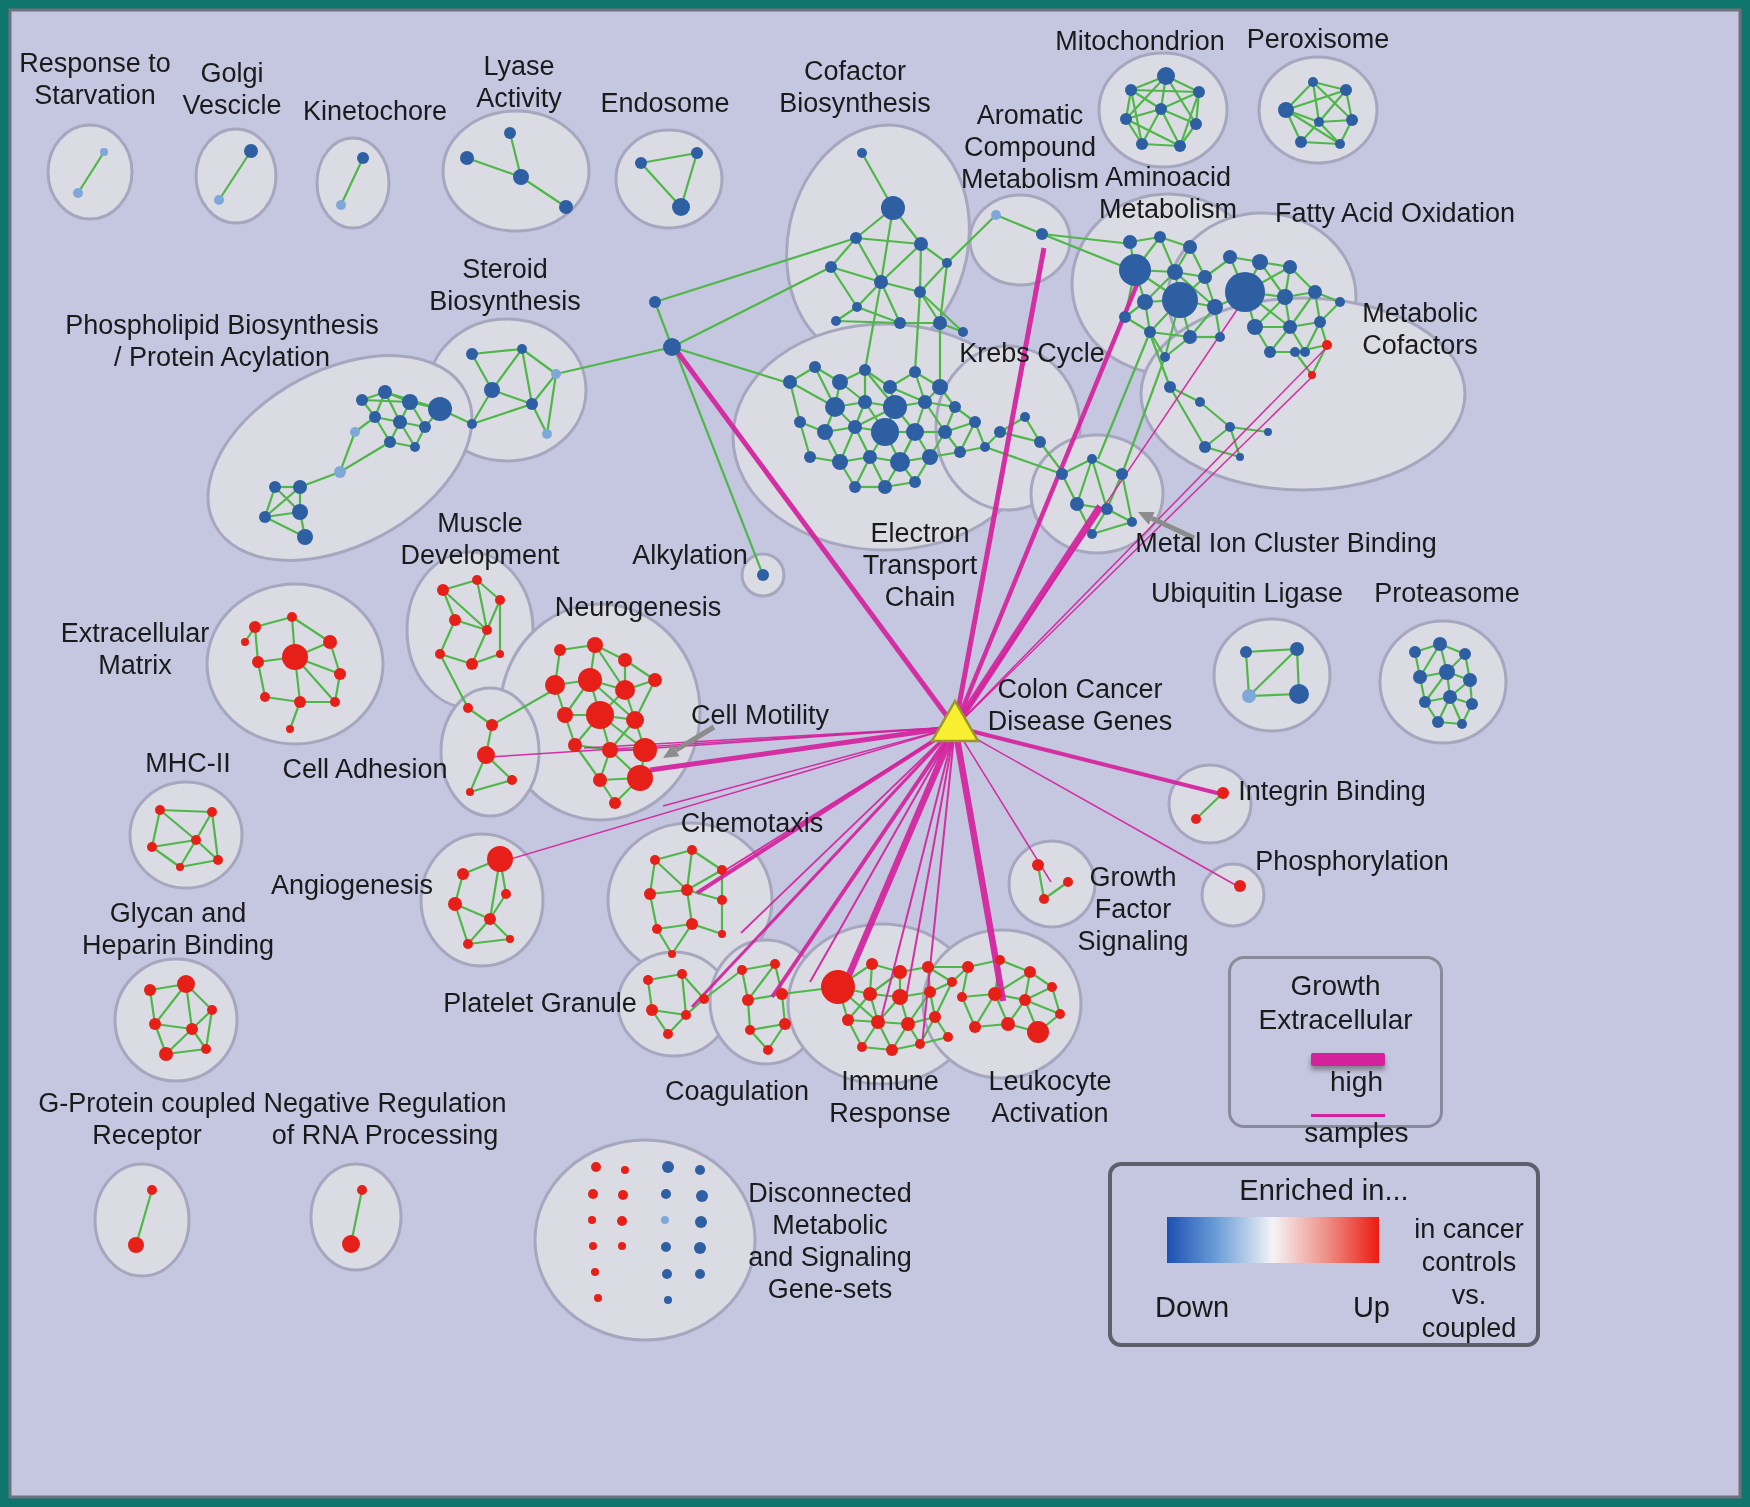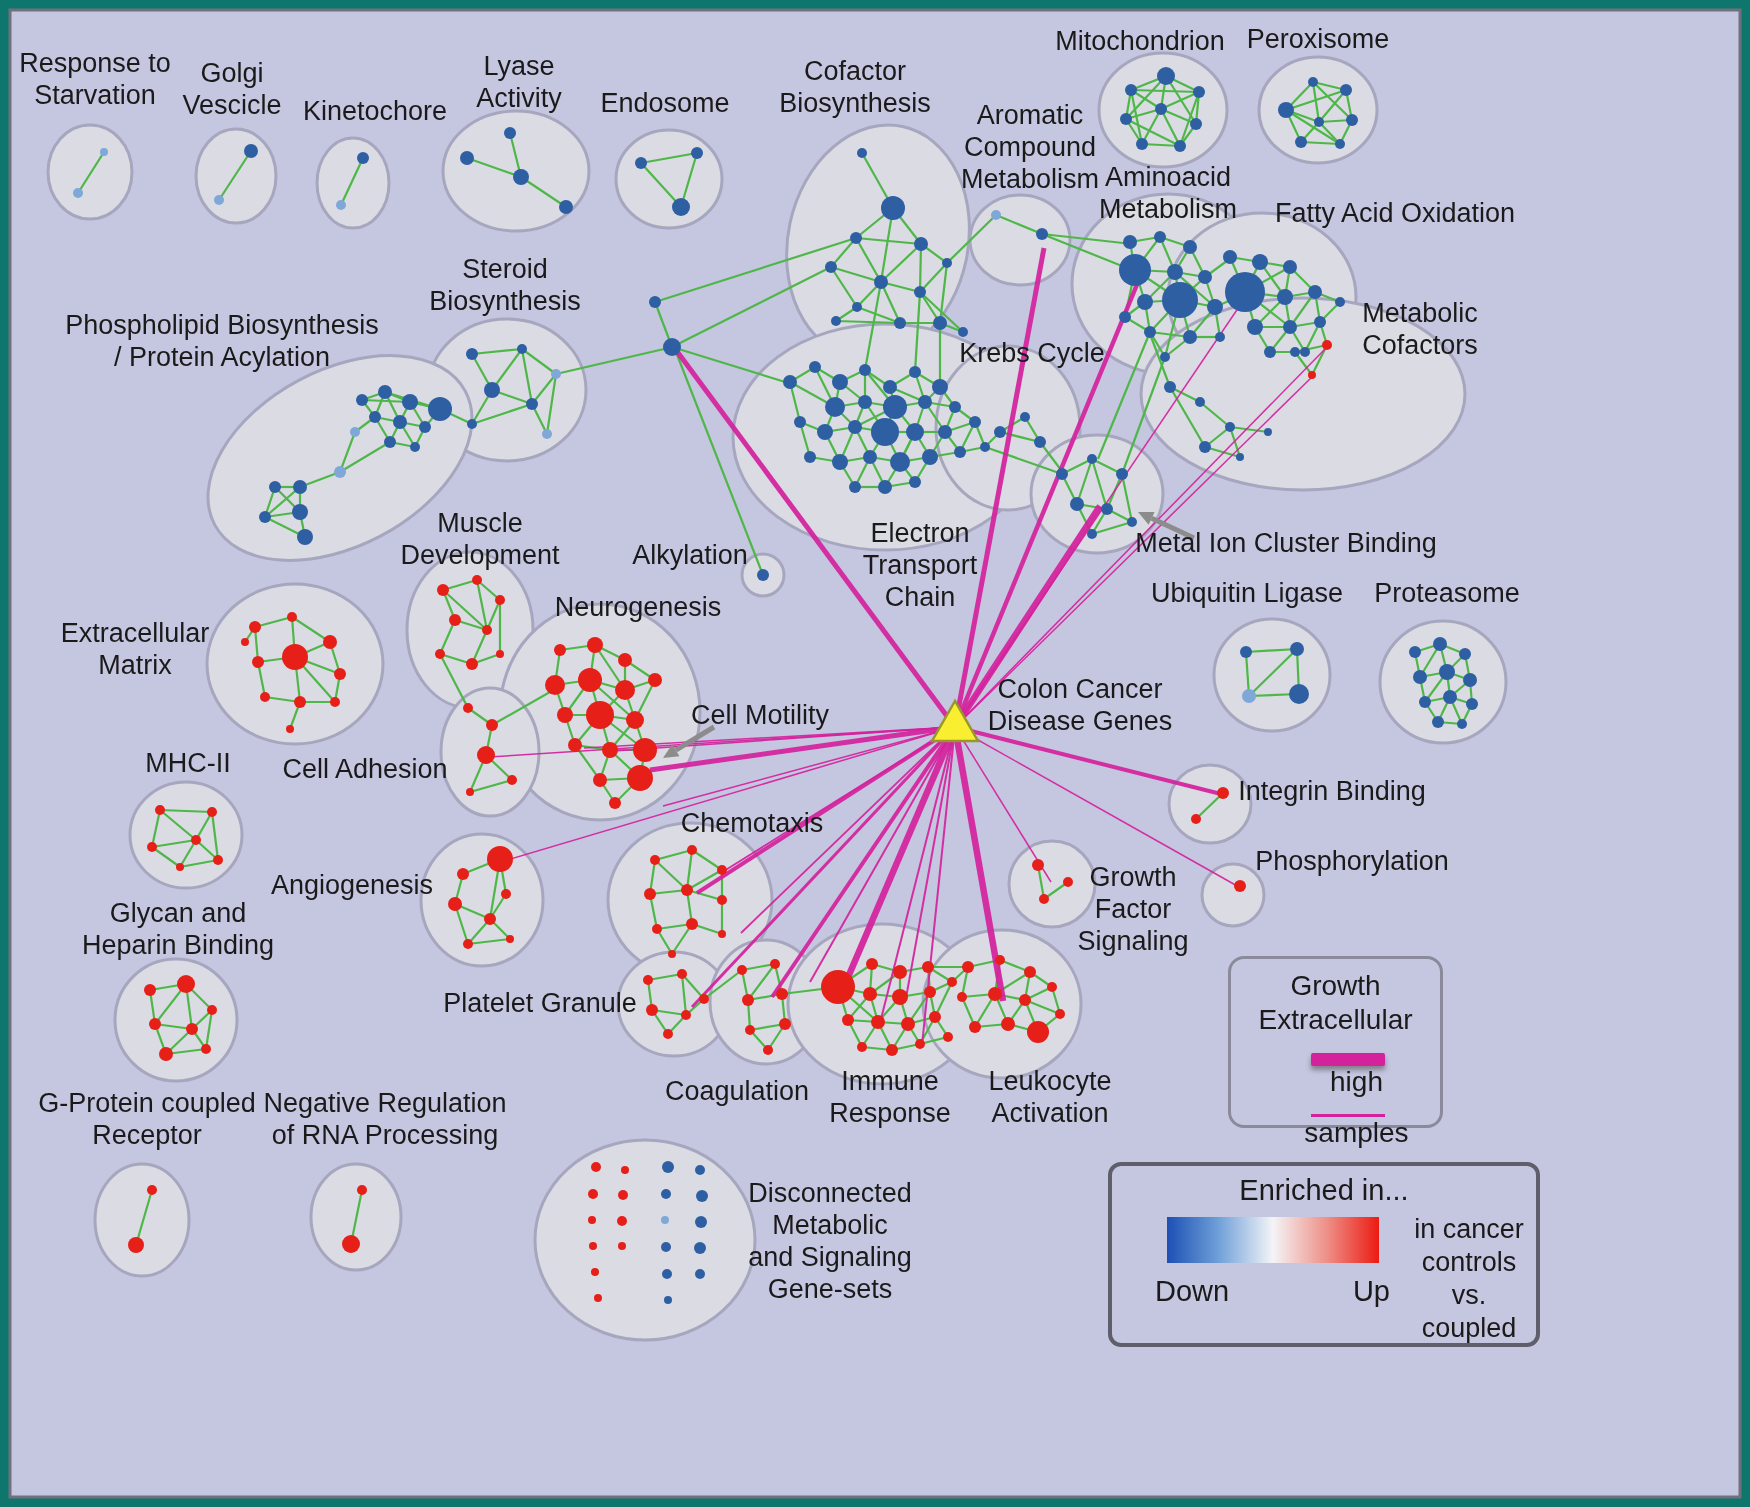--- a/index.html
+++ b/index.html
@@ -12,21 +12,21 @@
   .bar-high{display:inline-block;width:74px;height:13px;background:#d4219c;border-radius:2px;
             box-shadow:0 4px 5px rgba(60,60,60,0.5);}
   .bar-mod{display:inline-block;width:74px;height:3px;background:#d4219c;}
   .lg-row span.lg-txt{margin-left:18px;font-size:28px;}
   .legend-enrich{left:1108px;top:1162px;width:432px;height:185px;border:4px solid #5f5f6b;}
   .legend-enrich .lg-title{text-align:center;font-size:29px;margin-top:8px;}
   .enrich-body{display:flex;flex-direction:row;margin-top:10px;}
   .grad-wrap{margin-left:55px;}
   .gradient-bar{width:212px;height:46px;
      background:linear-gradient(90deg,#1c50b4 0%,#6e9fd8 24%,#f4f4f7 50%,#ee8d84 76%,#ec1b12 100%);}
-  .grad-ends{display:flex;justify-content:space-between;font-size:29px;margin-top:12px;width:235px;margin-left:-12px;}
+  .grad-ends{display:flex;justify-content:space-between;font-size:29px;margin-top:28px;width:235px;margin-left:-12px;}
   .enrich-note{font-size:27px;line-height:33px;text-align:center;margin-left:12px;margin-top:-4px;}
 </style>
 </head>
 <body>
 
 <div id="stage">
   <svg id="figure-svg" width="1750" height="1507" viewBox="0 0 1750 1507">
       <rect x="10" y="10" width="1730" height="1487" fill="#c5c6e0" stroke="#70707e" stroke-width="3"></rect>
       <ellipse cx="90" cy="172" rx="42" ry="47" fill="#dbdbe4" stroke="#a6a6bf" stroke-width="3"></ellipse>
       <ellipse cx="236" cy="176" rx="40" ry="47" fill="#dbdbe4" stroke="#a6a6bf" stroke-width="3"></ellipse>

